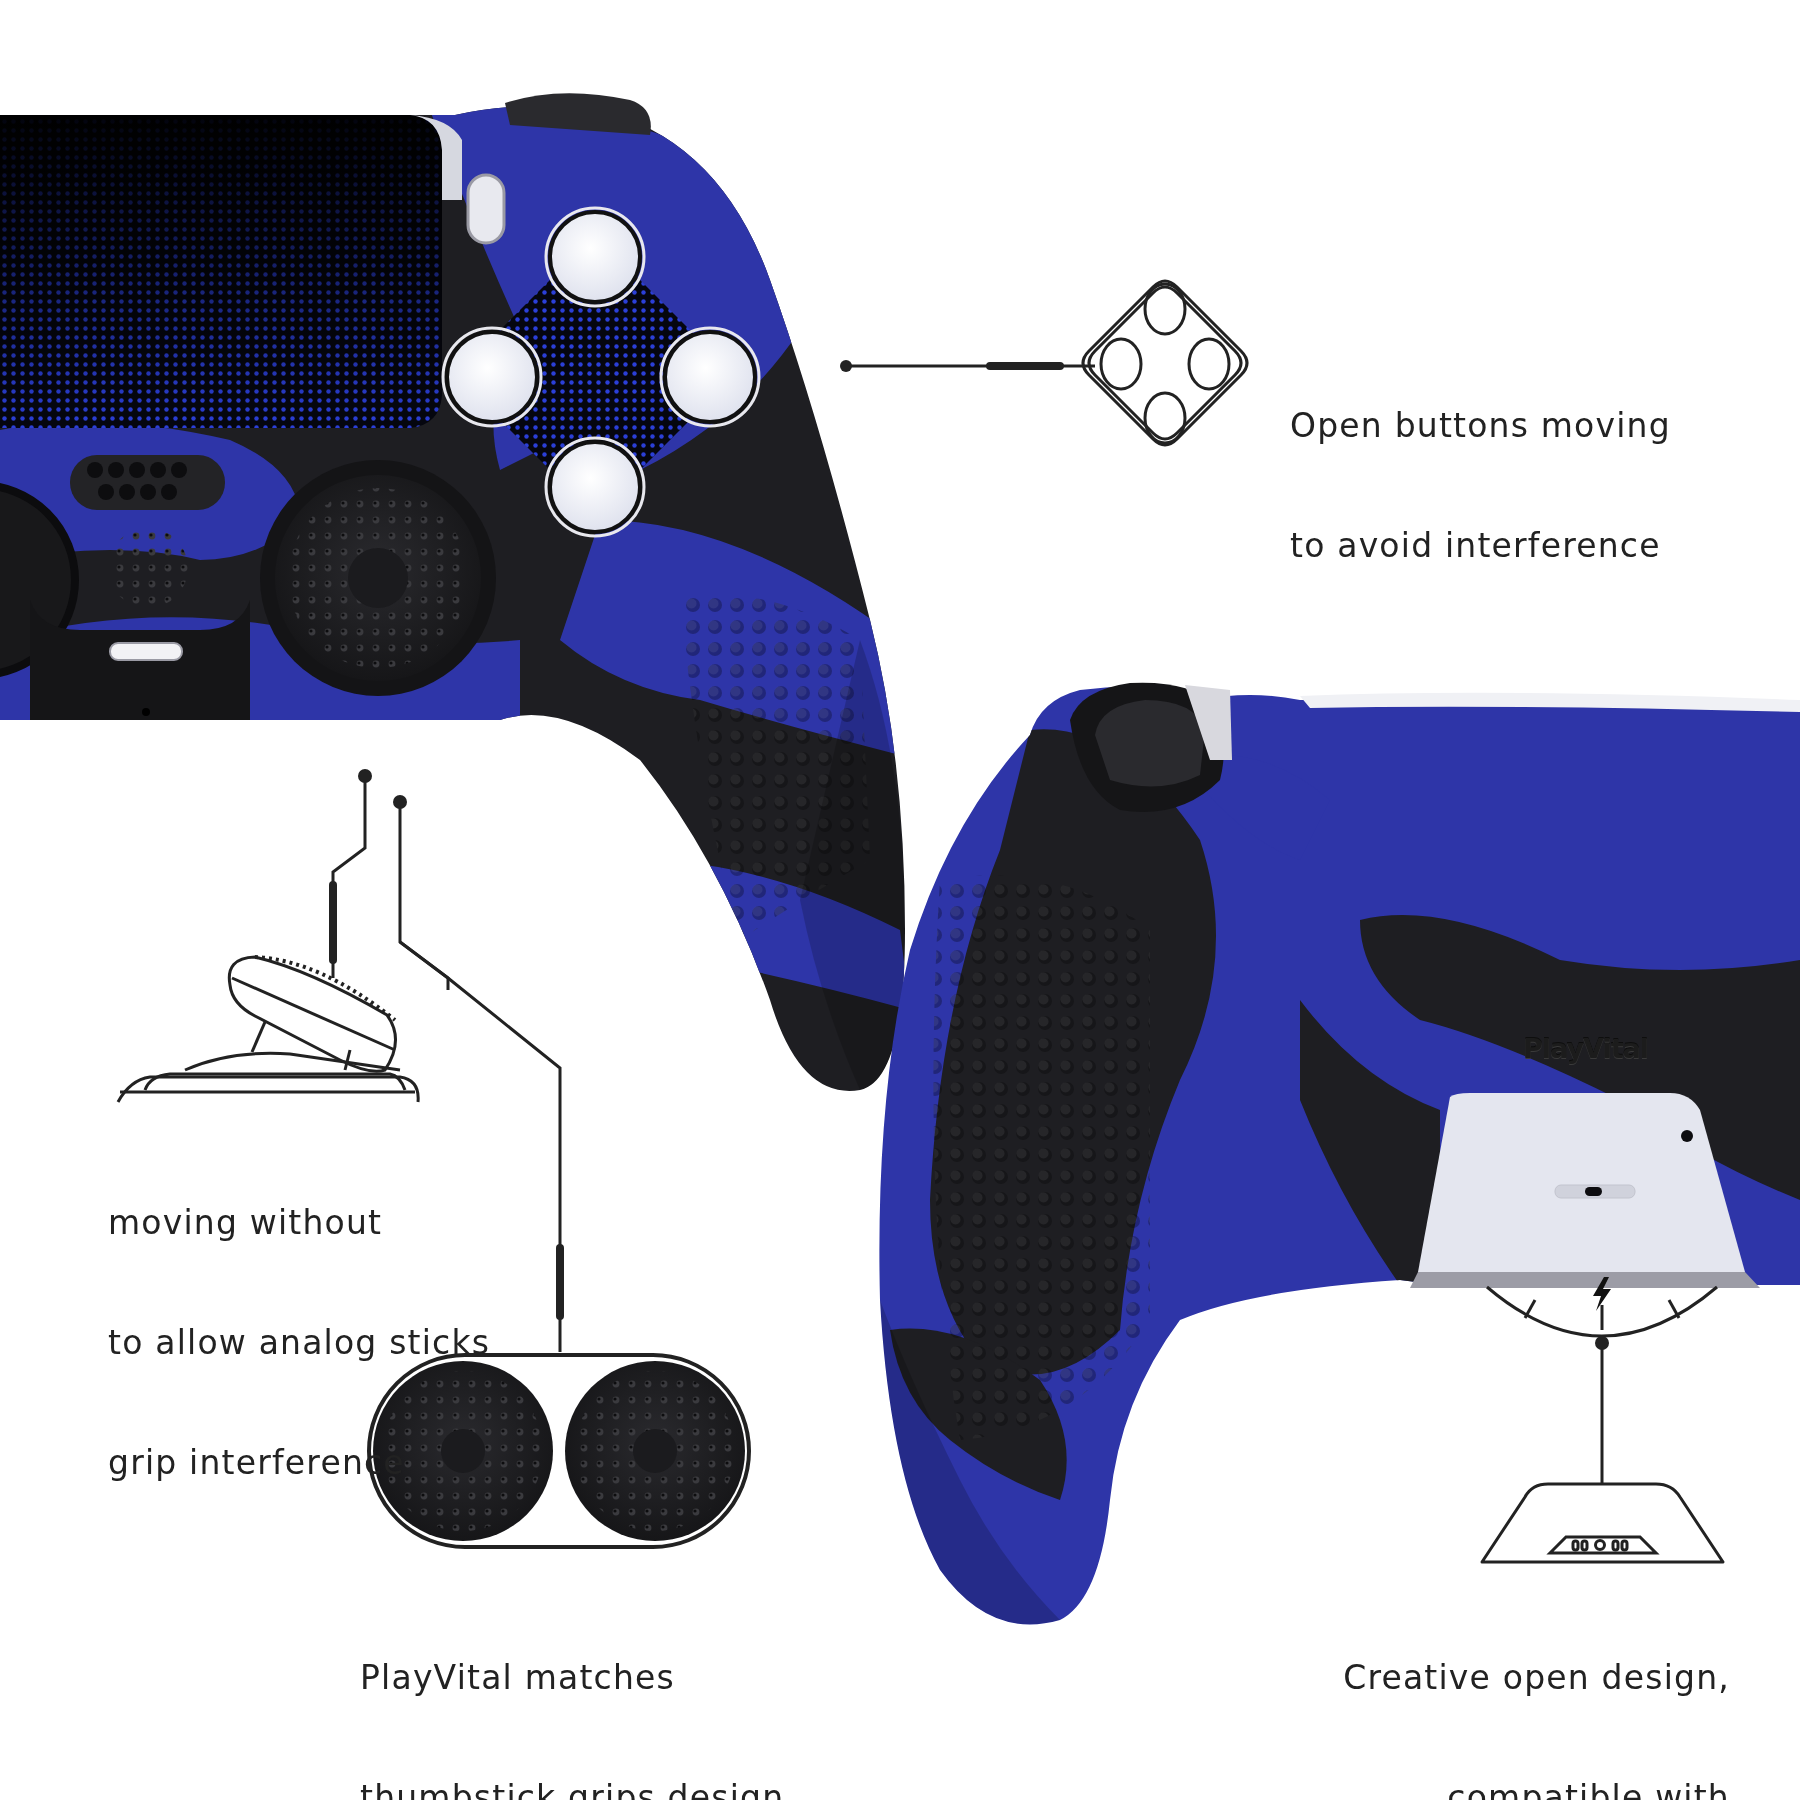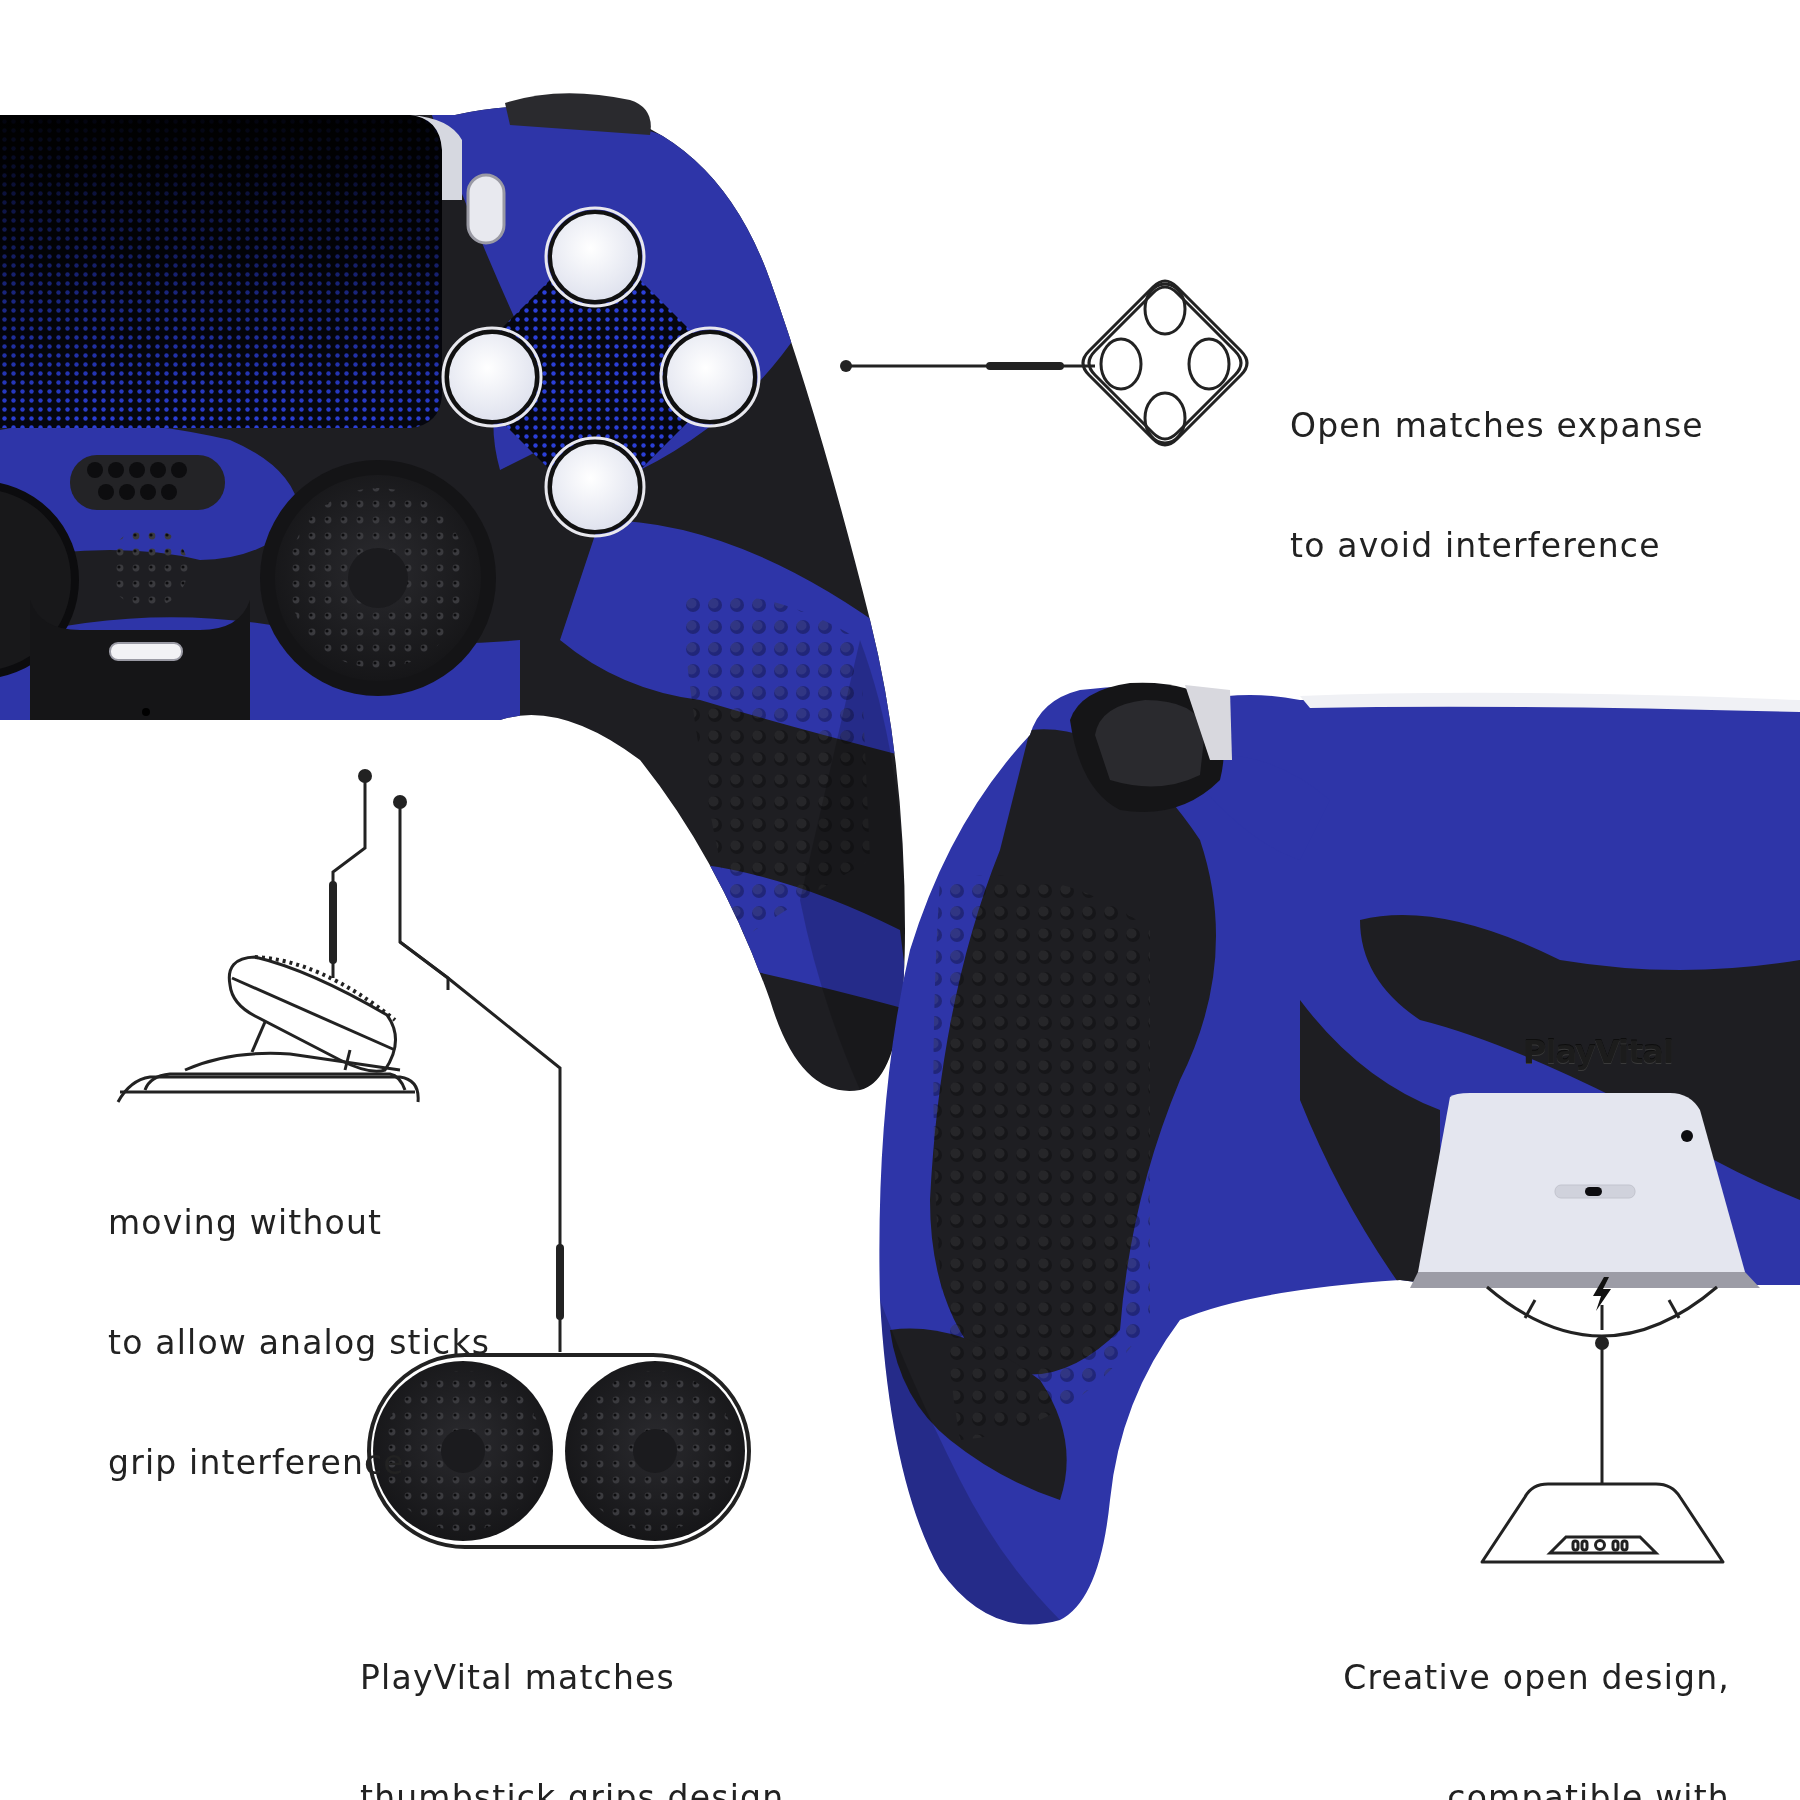--- a/index.html
+++ b/index.html
@@ -4,21 +4,21 @@
 <style>
   html,body{margin:0;padding:0;background:#ffffff;}
   body{width:1800px;height:1800px;position:relative;overflow:hidden;font-family:"DejaVu Sans","Liberation Sans",sans-serif;color:#222;}
   .layer{position:absolute;left:0;top:0;width:1800px;height:1800px;}
   .caption{position:absolute;font-size:33px;line-height:40px;letter-spacing:1.2px;color:#222;white-space:pre;}
   .caption div{white-space:nowrap;}
   .cap-buttons{left:1290px;top:326px;}
   .cap-analog{left:108px;top:1123px;}
   .cap-grips{left:360px;top:1578px;}
   .cap-charging{left:1290px;top:1578px;text-align:right;width:440px;}
-  .logo{position:absolute;left:1523px;top:1033px;font-size:32px;font-weight:bold;color:#1c1c1c;letter-spacing:-1px;text-shadow:0 1px 0 #3a3a3a,0 -1px 0 #0e0e0e;}
+  .logo{position:absolute;left:1523px;top:1033px;font-size:27px;font-weight:bold;color:#1c1c1c;letter-spacing:-1px;text-shadow:0 1px 0 #3a3a3a,0 -1px 0 #0e0e0e;}
 </style>
 </head>
 <body>
 
 <svg class="layer" viewBox="0 0 1800 1800" xmlns="http://www.w3.org/2000/svg">
   <defs>
     <pattern id="dots" width="9" height="9" patternUnits="userSpaceOnUse">
       <rect width="9" height="9" fill="#05060f"></rect>
       <circle cx="4.5" cy="4.5" r="2.2" fill="#2b3fd8"></circle>
     </pattern>
@@ -215,21 +215,21 @@
     <rect x="1582" y="1541" width="5" height="9" rx="2.5"></rect>
     <circle cx="1600" cy="1545" r="4.5"></circle>
     <rect x="1613" y="1541" width="5" height="9" rx="2.5"></rect>
     <rect x="1622" y="1541" width="5" height="9" rx="2.5"></rect>
   </g>
 </svg>
 
 <div class="logo">PlayVital</div>
 
 <div class="caption cap-buttons">
-  <div>Open matches expanse</div>
+  <div>Open buttons moving</div>
   <div>to avoid interference</div>
 </div>
 
 <div class="caption cap-analog">
   <div>moving without</div>
   <div>to allow analog sticks</div>
   <div>grip interference</div>
 </div>
 
 <div class="caption cap-grips">

